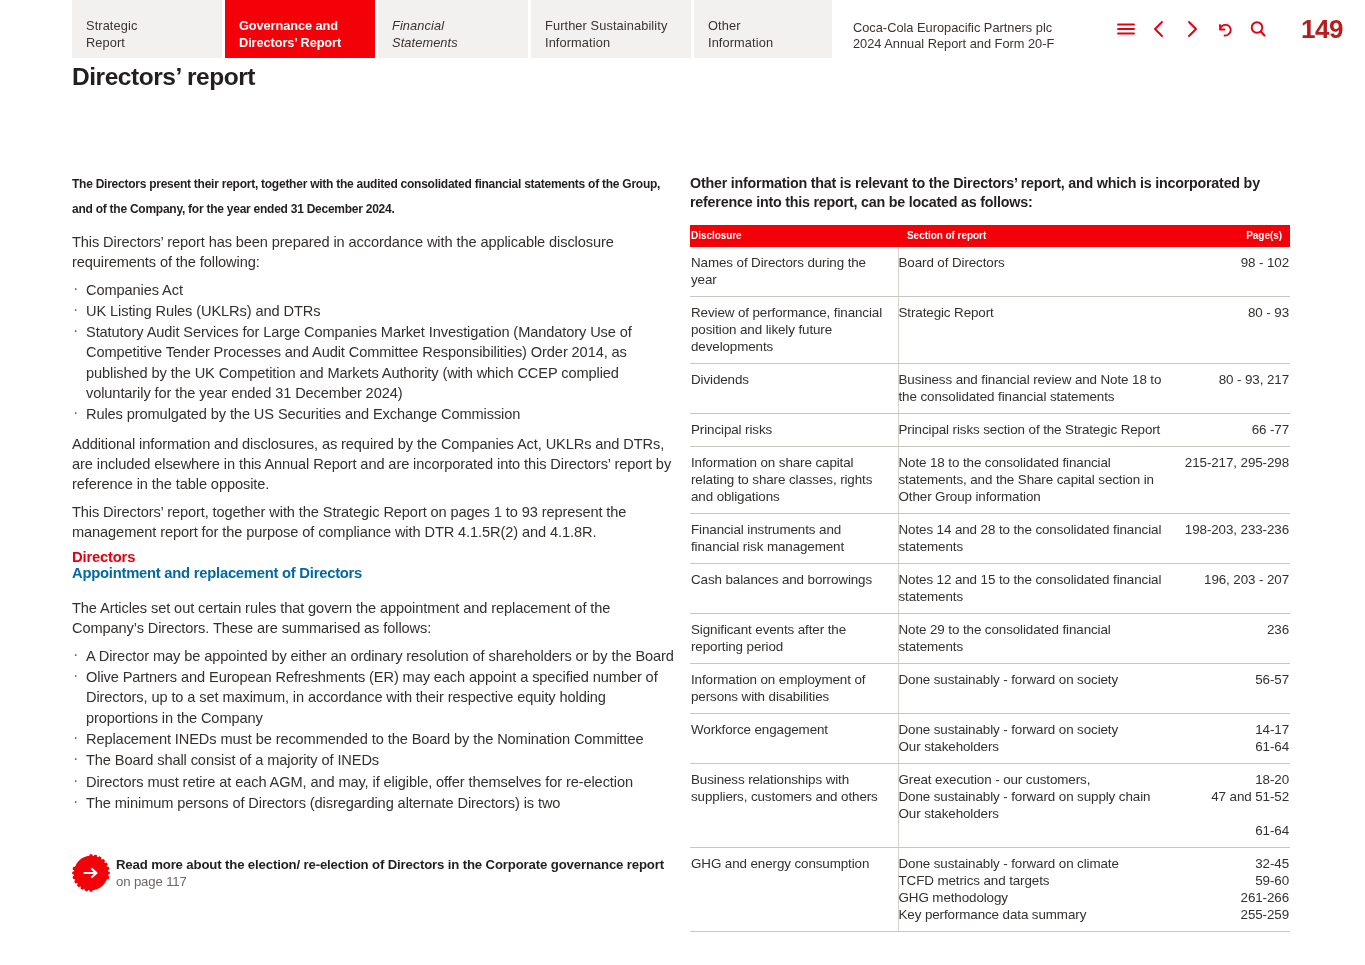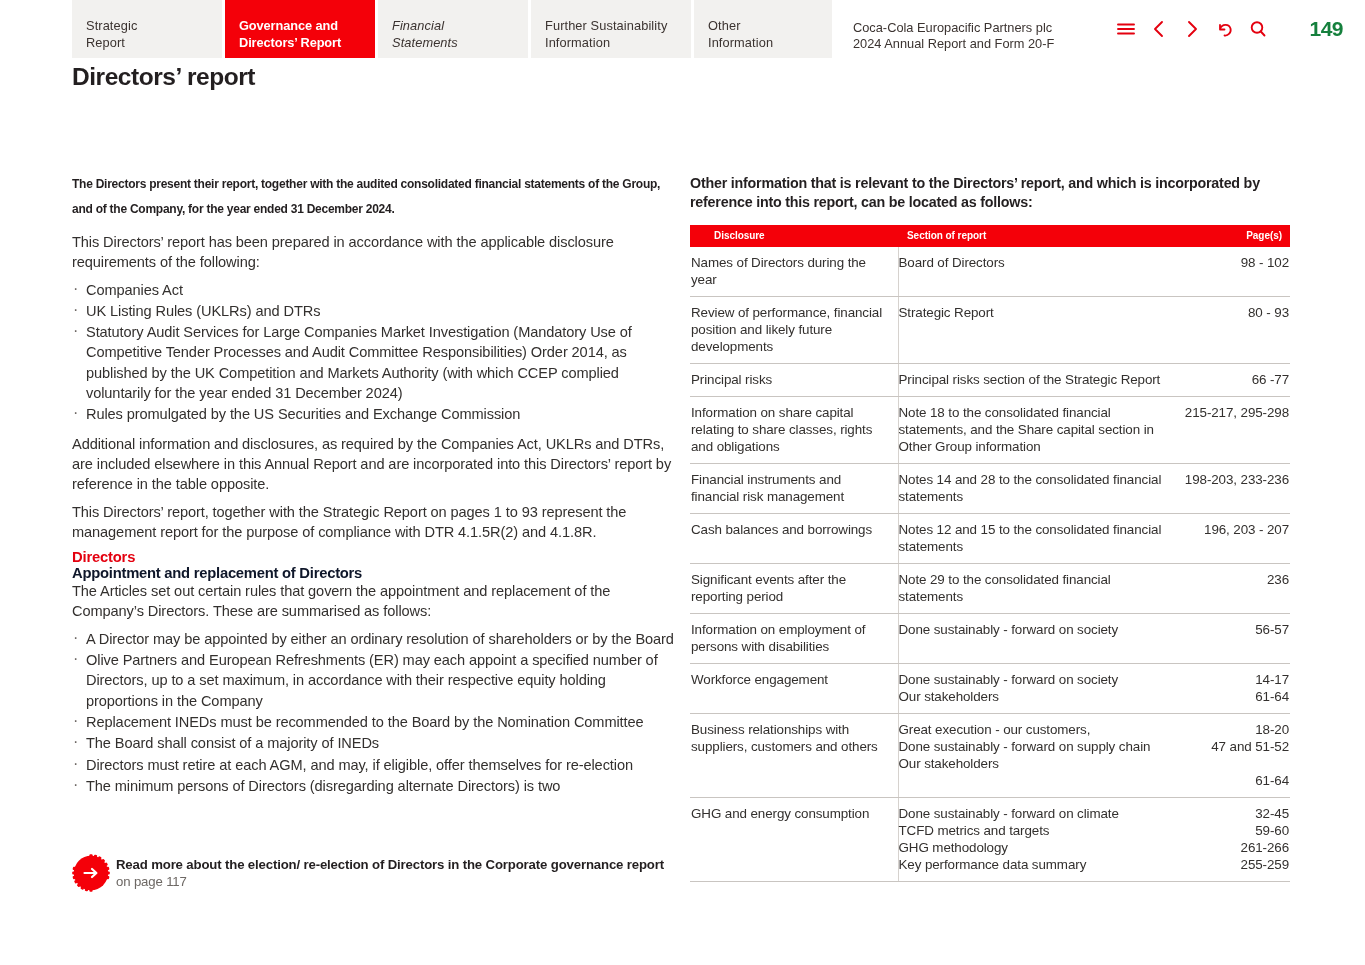--- a/index.html
+++ b/index.html
@@ -55,21 +55,21 @@
     display: flex; align-items: center; gap: 11px;
   }
   .hicon {
     width: 22px; height: 22px; display: flex; align-items: center; justify-content: center;
     cursor: pointer;
   }
   .hicon svg { display:block; }
   .pagenum {
     position: absolute; right: 22px; top: 0; height: 58px;
     display: flex; align-items: center;
-    font-size: 21px; font-weight: bold; color: #15803d; letter-spacing: -0.5px;
+    font-size: 26px; font-weight: bold; color: #b91c1c; letter-spacing: -0.5px;
   }
 
   
   .page-title {
     position: absolute; left: 72px; top: 63px;
     font-size: 24.5px; font-weight: bold; letter-spacing: -0.45px;
     color: #231f20;
   }
 
   
@@ -94,22 +94,22 @@
   ul.bullets li:before {
     content: "\00B7";
     position: absolute; left: 1px; top: -1px;
     font-size: 16px; color: #6d6864;
   }
   .h-red {
     font-size: 14.8px; font-weight: bold; color: #e4000f;
     margin: 5px 0 0 0; letter-spacing: -0.2px;
   }
   .h-black {
-    font-size: 14.8px; font-weight: bold; color: #0f172a;
-    margin: 0 0 0 0; letter-spacing: -0.25px;
+    font-size: 14.8px; font-weight: bold; color: #0369a1;
+    margin: 0 0 17px 0; letter-spacing: -0.25px;
   }
 
   
   .callout {
     position: absolute; left: 72px; top: 853px; width: 604px;
     display: flex; align-items: flex-start; gap: 6px;
     cursor: pointer;
   }
   .callout-icon { width: 38px; height: 38px; flex: none; margin-top: 1px; }
   .callout-text {
@@ -124,21 +124,21 @@
   .table-intro {
     font-size: 14.3px; line-height: 19px; font-weight: bold;
     color: #231f20; margin: 0 0 13px 0; letter-spacing: -0.22px;
   }
   table.ref { width: 600px; border-collapse: collapse; table-layout: fixed; }
   table.ref thead th {
     background: #f40009; color: #ffffff;
     font-size: 10px; font-weight: bold; letter-spacing: -0.05px;
     padding: 5px 8px 6px 8px; text-align: left; height: 19px;
   }
-  table.ref thead th.c1 { width: 208px; padding-left: 24px; }
+  table.ref thead th.c1 { width: 208px; padding-left: 1px; }
   table.ref thead th.c2 { width: 274px; padding-left: 9px; }
   table.ref thead th.c3 { width: 118px; text-align: right; padding-right: 8px; }
   table.ref tbody td {
     font-size: 13.4px; line-height: 17px; color: #33302e;
     vertical-align: top;
     border-bottom: 1px solid #c9c5c1;
     padding: 7px 8px 8px 0;
     letter-spacing: -0.1px;
   }
   table.ref tbody td.c1 { padding-left: 1px; padding-right: 10px; border-right: 1px solid #d6d2ce; }
@@ -275,20 +275,25 @@
             <td class="c1">Names of Directors during the year</td>
             <td class="c2">Board of Directors</td>
             <td class="c3">98 - 102</td>
           </tr>
         <tr>
             <td class="c1">Review of performance, financial position and likely future developments</td>
             <td class="c2">Strategic Report</td>
             <td class="c3">80 - 93</td>
           </tr>
         <tr>
+            <td class="c1">Dividends</td>
+            <td class="c2">Business and financial review and Note 18 to the consolidated financial statements</td>
+            <td class="c3">80 - 93, 217</td>
+          </tr>
+        <tr>
             <td class="c1">Principal risks</td>
             <td class="c2">Principal risks section of the Strategic Report</td>
             <td class="c3">66 -77</td>
           </tr>
         <tr>
             <td class="c1">Information on share capital relating to share classes, rights and obligations</td>
             <td class="c2">Note 18 to the consolidated financial statements, and the Share capital section in Other Group information</td>
             <td class="c3">215-217, 295-298</td>
           </tr>
         <tr>

